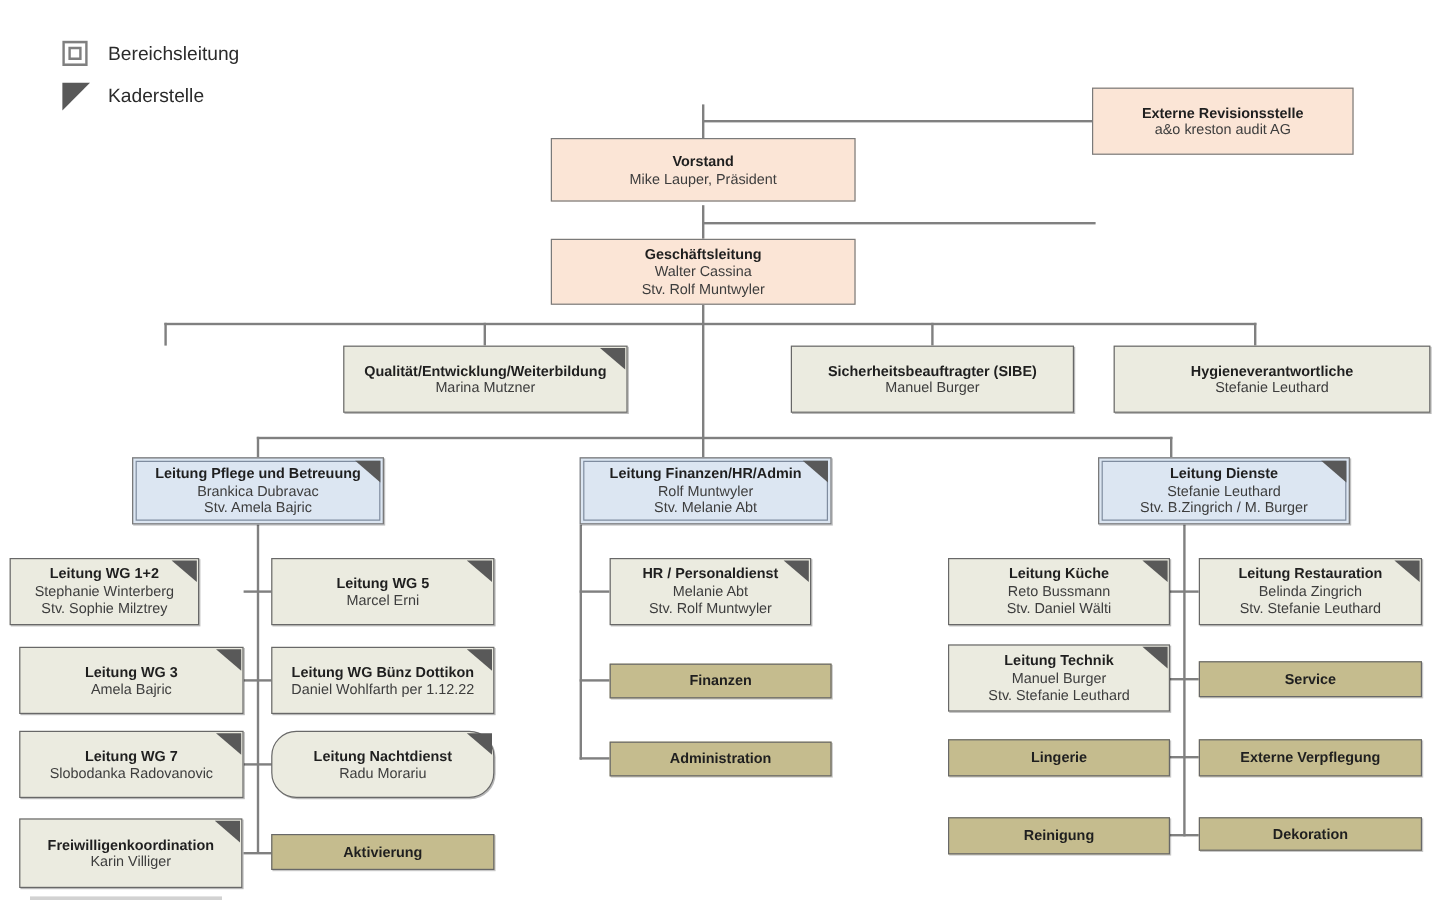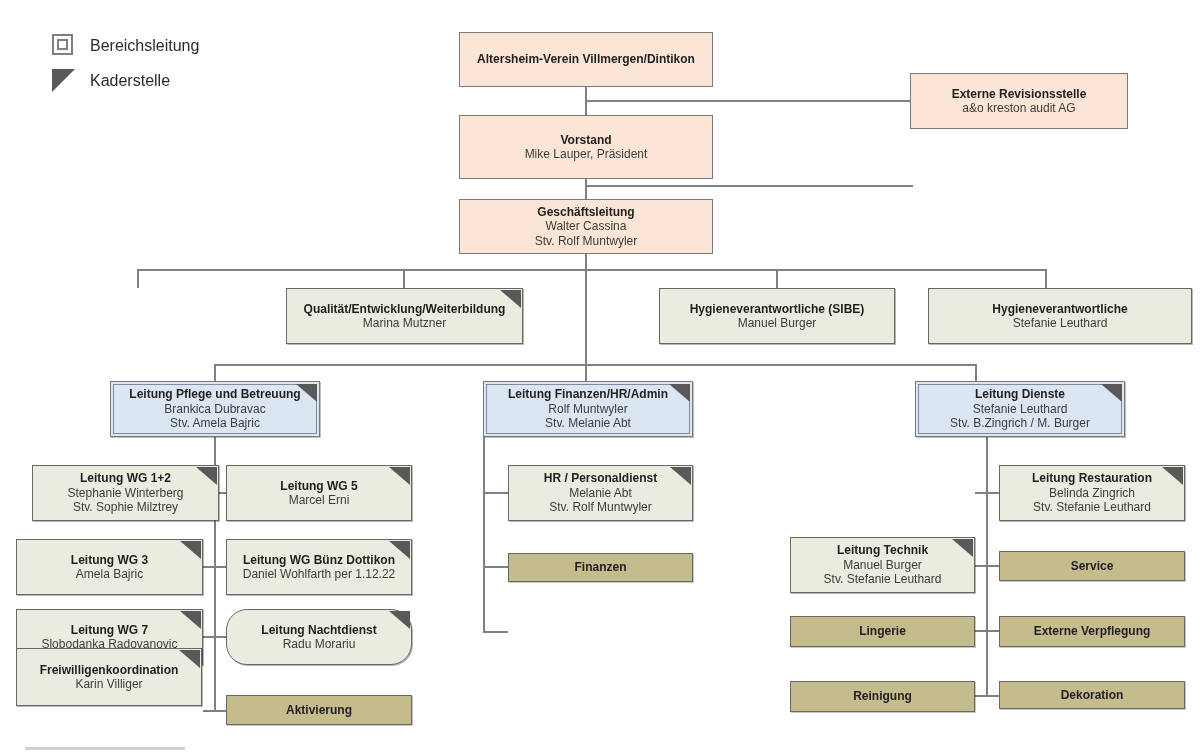--- a/index.html
+++ b/index.html
@@ -79,50 +79,47 @@
   <div class="lh" style="left:483px;top:492px;width:25px;"></div>
   <div class="lh" style="left:483px;top:566px;width:25px;"></div>
   <div class="lh" style="left:483px;top:631px;width:25px;"></div>
 
   <div class="lv" style="left:986px;top:437px;height:260px;"></div>
   <div class="lh" style="left:975px;top:492px;width:24px;"></div>
   <div class="lh" style="left:975px;top:565px;width:24px;"></div>
   <div class="lh" style="left:975px;top:630px;width:24px;"></div>
   <div class="lh" style="left:975px;top:695px;width:24px;"></div>
 
-  <div class="box peach" style="left:459px;top:32px;width:254px;height:55px;">
-    <div class="t">Altersheim-Verein Villmergen/Dintikon</div>
-  </div>
 
   <div class="box peach" style="left:910px;top:73px;width:218px;height:56px;">
     <div class="t">Externe Revisionsstelle</div>
     <div class="n">a&amp;o kreston audit AG</div>
   </div>
 
-  <div class="box peach" style="left:459px;top:115px;width:254px;height:64px;">
+  <div class="box peach" style="left:459px;top:115px;width:254px;height:53px;">
     <div class="t">Vorstand</div>
     <div class="n">Mike Lauper, Präsident</div>
   </div>
 
 
   <div class="box peach" style="left:459px;top:199px;width:254px;height:55px;">
     <div class="t">Geschäftsleitung</div>
     <div class="n">Walter Cassina</div>
     <div class="n">Stv. Rolf Muntwyler</div>
   </div>
 
 
   <div class="box beige" style="left:286px;top:288px;width:237px;height:56px;">
     <span class="tri"></span>
     <div class="t">Qualität/Entwicklung/Weiterbildung</div>
     <div class="n">Marina Mutzner</div>
   </div>
 
   <div class="box beige" style="left:659px;top:288px;width:236px;height:56px;">
-    <div class="t">Hygieneverantwortliche (SIBE)</div>
+    <div class="t">Sicherheitsbeauftragter (SIBE)</div>
     <div class="n">Manuel Burger</div>
   </div>
 
   <div class="box beige" style="left:928px;top:288px;width:264px;height:56px;">
     <div class="t">Hygieneverantwortliche</div>
     <div class="n">Stefanie Leuthard</div>
   </div>
 
   <div class="box blue" style="left:110px;top:381px;width:210px;height:56px;">
     <span class="tri"></span>
@@ -138,21 +135,21 @@
     <div class="n">Stv. Melanie Abt</div>
   </div>
 
   <div class="box blue" style="left:871px;top:381px;width:210px;height:56px;margin-left:44px;">
     <span class="tri"></span>
     <div class="t">Leitung Dienste</div>
     <div class="n">Stefanie Leuthard</div>
     <div class="n">Stv. B.Zingrich / M. Burger</div>
   </div>
 
-  <div class="box beige" style="left:32px;top:465px;width:187px;height:56px;">
+  <div class="box beige" style="left:8px;top:465px;width:158px;height:56px;">
     <span class="tri"></span>
     <div class="t">Leitung WG 1+2</div>
     <div class="n">Stephanie Winterberg</div>
     <div class="n">Stv. Sophie Milztrey</div>
   </div>
 
   <div class="box beige" style="left:226px;top:465px;width:186px;height:56px;">
     <span class="tri"></span>
     <div class="t">Leitung WG 5</div>
     <div class="n">Marcel Erni</div>
@@ -175,42 +172,51 @@
     <div class="t">Leitung WG 7</div>
     <div class="n">Slobodanka Radovanovic</div>
   </div>
 
   <div class="box beige" style="left:226px;top:609px;width:186px;height:56px;border-radius:21px;">
     <span class="tri"></span>
     <div class="t">Leitung Nachtdienst</div>
     <div class="n">Radu Morariu</div>
   </div>
 
-  <div class="box beige" style="left:16px;top:648px;width:186px;height:58px;text-align:center;">
+  <div class="box beige" style="left:16px;top:682px;width:186px;height:58px;text-align:center;">
     <span class="tri"></span>
     <div class="t">Freiwilligenkoordination</div>
     <div class="n">Karin Villiger</div>
   </div>
 
   <div class="box olive" style="left:226px;top:695px;width:186px;height:30px;">
     <div class="t">Aktivierung</div>
   </div>
 
-  <div class="box beige" style="left:508px;top:465px;width:185px;height:56px;">
+  <div class="box beige" style="left:508px;top:465px;width:168px;height:56px;">
     <span class="tri"></span>
     <div class="t">HR / Personaldienst</div>
     <div class="n">Melanie Abt</div>
     <div class="n">Stv. Rolf Muntwyler</div>
   </div>
 
   <div class="box olive" style="left:508px;top:553px;width:185px;height:29px;">
     <div class="t">Finanzen</div>
   </div>
 
-
+  <div class="box olive" style="left:508px;top:618px;width:185px;height:29px;">
+    <div class="t">Administration</div>
+  </div>
+
+  <div class="box beige" style="left:790px;top:465px;width:185px;height:56px;">
+    <span class="tri"></span>
+    <div class="t">Leitung Küche</div>
+    <div class="n">Reto Bussmann</div>
+    <div class="n">Stv. Daniel Wälti</div>
+  </div>
 
   <div class="box beige" style="left:999px;top:465px;width:186px;height:56px;">
     <span class="tri"></span>
     <div class="t">Leitung Restauration</div>
     <div class="n">Belinda Zingrich</div>
     <div class="n">Stv. Stefanie Leuthard</div>
   </div>
 
   <div class="box beige" style="left:790px;top:537px;width:185px;height:56px;">
     <span class="tri"></span>

